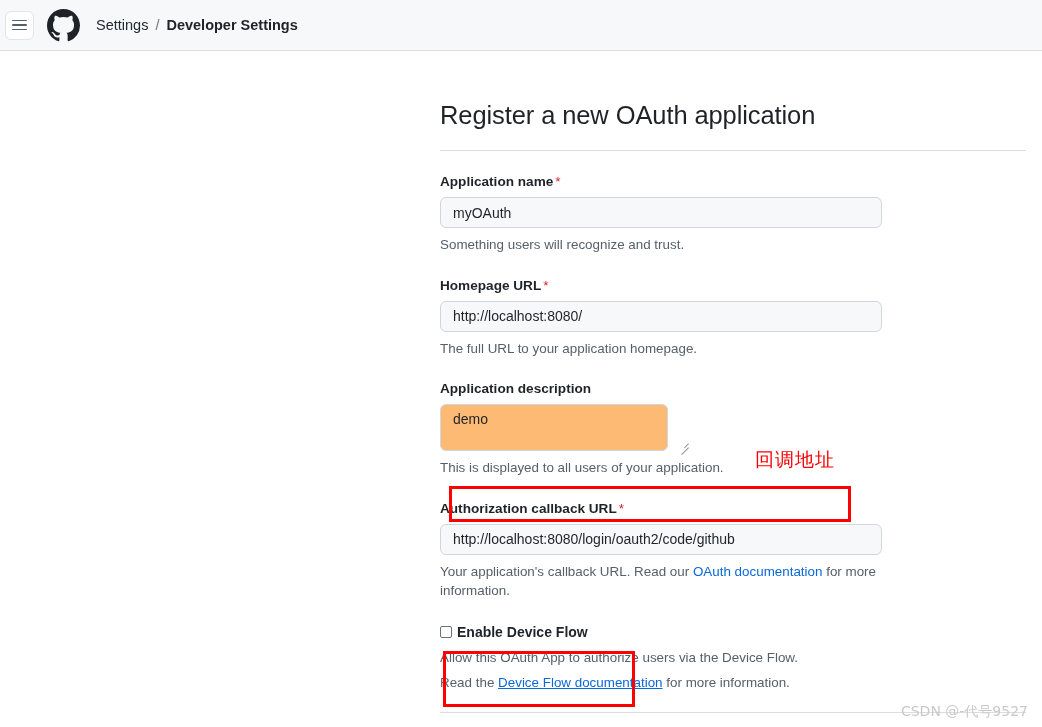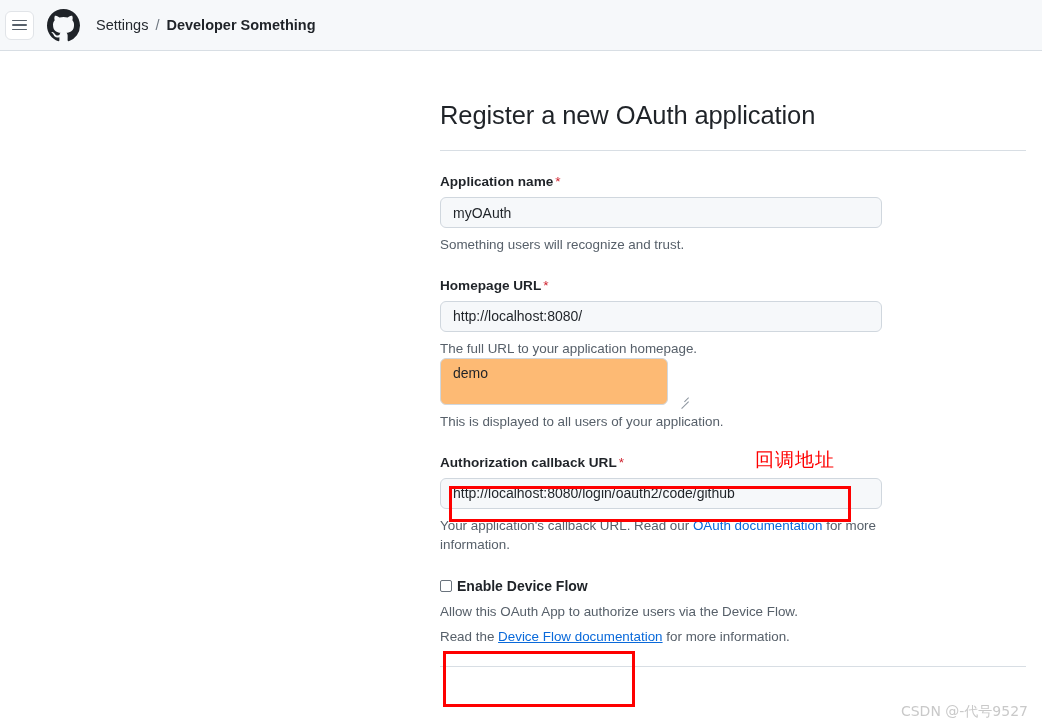--- a/index.html
+++ b/index.html
@@ -262,21 +262,21 @@
     <span></span>
   </div>
 
   <svg class="gh-logo" viewBox="0 0 16 16">
     <path fill="#1f2328" d="M8 0C3.58 0 0 3.58 0 8c0 3.54 2.29 6.53 5.47 7.59.4.07.55-.17.55-.38 0-.19-.01-.82-.01-1.49-2.01.37-2.53-.49-2.69-.94-.09-.23-.48-.94-.82-1.13-.28-.15-.68-.52-.01-.53.63-.01 1.08.58 1.23.82.72 1.21 1.87.87 2.33.66.07-.52.28-.87.51-1.07-1.78-.2-3.64-.89-3.64-3.95 0-.87.31-1.59.82-2.15-.08-.2-.36-1.02.08-2.12 0 0 .67-.21 2.2.82.64-.18 1.32-.27 2-.27.68 0 1.36.09 2 .27 1.53-1.04 2.2-.82 2.2-.82.44 1.1.16 1.92.08 2.12.51.56.82 1.27.82 2.15 0 3.07-1.87 3.75-3.65 3.95.29.25.54.73.54 1.48 0 1.07-.01 1.93-.01 2.2 0 .21.15.46.55.38A8.012 8.012 0 0 0 16 8c0-4.42-3.58-8-8-8z"></path>
   </svg>
 
   <div class="breadcrumb">
     <a class="crumb-link">Settings</a>
     <span class="crumb-sep">/</span>
-    <span class="crumb-current">Developer Something</span>
+    <span class="crumb-current">Developer Settings</span>
   </div>
 </div>
 
 <div class="main">
 
   <h1 class="page-title">Register a new OAuth application</h1>
   <hr class="title-divider">
 
   <div class="form-col">
 
@@ -285,20 +285,21 @@
     </div>
     <input class="text-input" type="text" value="myOAuth" style="">
     <div class="help-text">Something users will recognize and trust.</div>
 
     <div class="field-label">
       <span>Homepage URL</span><span class="req-star">*</span>
     </div>
     <input class="text-input" type="text" value="http://localhost:8080/" style="">
     <div class="help-text">The full URL to your application homepage.</div>
 
+    <div class="field-label">Application description</div>
     <div class="textarea-wrap">
       <textarea class="text-area" style="">demo</textarea>
       <span class="resize-grip">
           <i></i>
           <i></i>
         </span>
     </div>
     <div class="help-text">This is displayed to all users of your application.</div>
 
     <div class="field-label">

